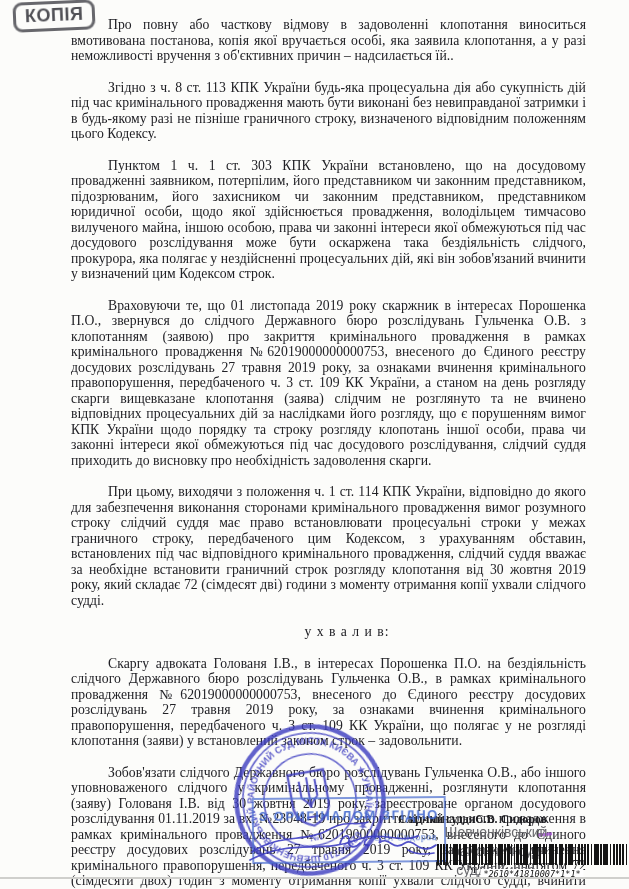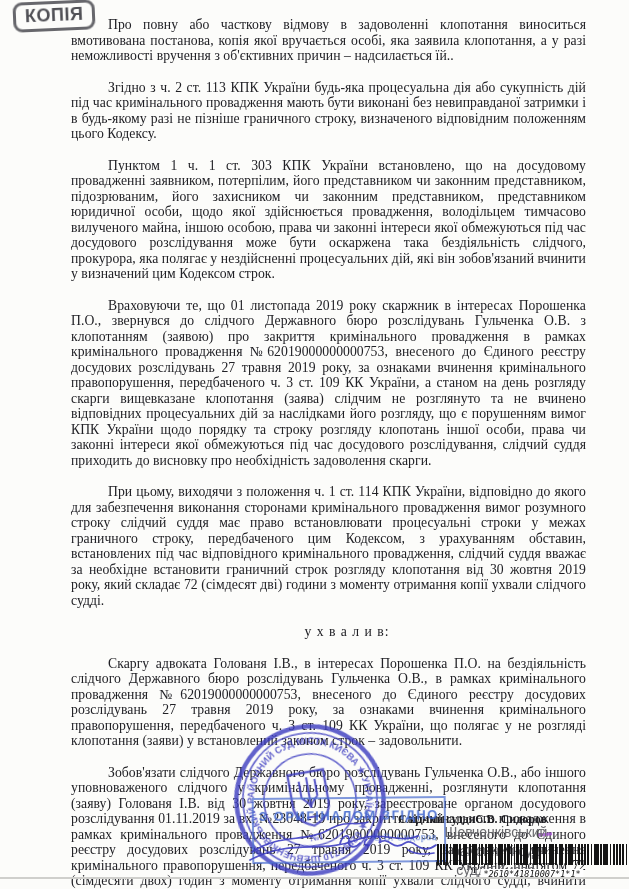--- a/index.html
+++ b/index.html
@@ -71,21 +71,21 @@
   }
   .page-edge{position:absolute;left:0;top:877px;width:629px;height:2px;background:#cfcfcc;}
 </style>
 </head>
 <body>
 
 <div class="page">
 
   <div class="doc">
     <p>Про повну або часткову відмову в задоволенні клопотання виноситься вмотивована постанова, копія якої вручається особі, яка заявила клопотання, а у разі неможливості вручення з об'єктивних причин – надсилається їй..</p>
-    <p>Згідно з ч. 2 ст. 113 КПК України будь-яка процесуальна дія або сукупність дій під час кримінального провадження мають бути виконані без невиправданої затримки і в будь-якому разі не пізніше граничного строку, визначеного відповідним положенням цього Кодексу.</p>
+    <p>Згідно з ч. 8 ст. 113 КПК України будь-яка процесуальна дія або сукупність дій під час кримінального провадження мають бути виконані без невиправданої затримки і в будь-якому разі не пізніше граничного строку, визначеного відповідним положенням цього Кодексу.</p>
     <p>Пунктом 1 ч. 1 ст. 303 КПК України встановлено, що на досудовому провадженні заявником, потерпілим, його представником чи законним представником, підозрюваним, його захисником чи законним представником, представником юридичної особи, щодо якої здійснюється провадження, володільцем тимчасово вилученого майна, іншою особою, права чи законні інтереси якої обмежуються під час досудового розслідування може бути оскаржена така бездіяльність слідчого, прокурора, яка полягає у нездійсненні процесуальних дій, які він зобов'язаний вчинити у визначений цим Кодексом строк.</p>
     <p>Враховуючи те, що 01 листопада 2019 року скаржник в інтересах Порошенка П.О., звернувся до слідчого Державного бюро розслідувань Гульченка О.В. з клопотанням (заявою) про закриття кримінального провадження в рамках кримінального провадження №62019000000000753, внесеного до Єдиного реєстру досудових розслідувань 27 травня 2019 року, за ознаками вчинення кримінального правопорушення, передбаченого ч. 3 ст. 109 КК України, а станом на день розгляду скарги вищевказане клопотання (заява) слідчим не розглянуто та не вчинено відповідних процесуальних дій за наслідками його розгляду, що є порушенням вимог КПК України щодо порядку та строку розгляду клопотань іншої особи, права чи законні інтереси якої обмежуються під час досудового розслідування, слідчий суддя приходить до висновку про необхідність задоволення скарги.</p>
     <p>При цьому, виходячи з положення ч. 1 ст. 114 КПК України, відповідно до якого для забезпечення виконання сторонами кримінального провадження вимог розумного строку слідчий суддя має право встановлювати процесуальні строки у межах граничного строку, передбаченого цим Кодексом, з урахуванням обставин, встановлених під час відповідного кримінального провадження, слідчий суддя вважає за необхідне встановити граничний строк розгляду клопотання від 30 жовтня 2019 року, який складає 72 (сімдесят дві) години з моменту отримання копії ухвали слідчого судді.</p>
     <p class="ruling-head">у х в а л и в:</p>
     <p>Скаргу адвоката Голованя І.В., в інтересах Порошенка П.О. на бездіяльність слідчого Державного бюро розслідувань Гульченка О.В., в рамках кримінального провадження №62019000000000753, внесеного до Єдиного реєстру досудових розслідувань 27 травня 2019 року, за ознаками вчинення кримінального правопорушення, передбаченого ч. 3 ст. 109 КК України, що полягає у не розгляді клопотання (заяви) у встановлений законом строк – задовольнити.</p>
     <p>Зобов'язати слідчого Державного бюро розслідувань Гульченка О.В., або іншого уповноваженого слідчого у кримінальному провадженні, розглянути клопотання (заяву) Голованя І.В. від 30 жовтня 2019 року, зареєстроване органом досудового розслідування 01.11.2019 за вх. №23048-19 про закриття кримінального провадження в рамках кримінального провадження №62019000000000753, внесеного до Єдиного реєстру досудових розслідувань 27 травня 2019 року, за ознаками вчинення кримінального правопорушення, передбаченого ч. 3 ст. 109 КК України, протягом 72 (сімдесяти двох) годин з моменту отримання копії ухвали слідчого судді, вчинити відповідні процесуальні дії за наслідками його розгляду або надати на нього відповідь у вигляді вмотивованої постанови.</p>
   </div>
 
   <div class="sig-row">
     <span>Слідчий суддя</span>

